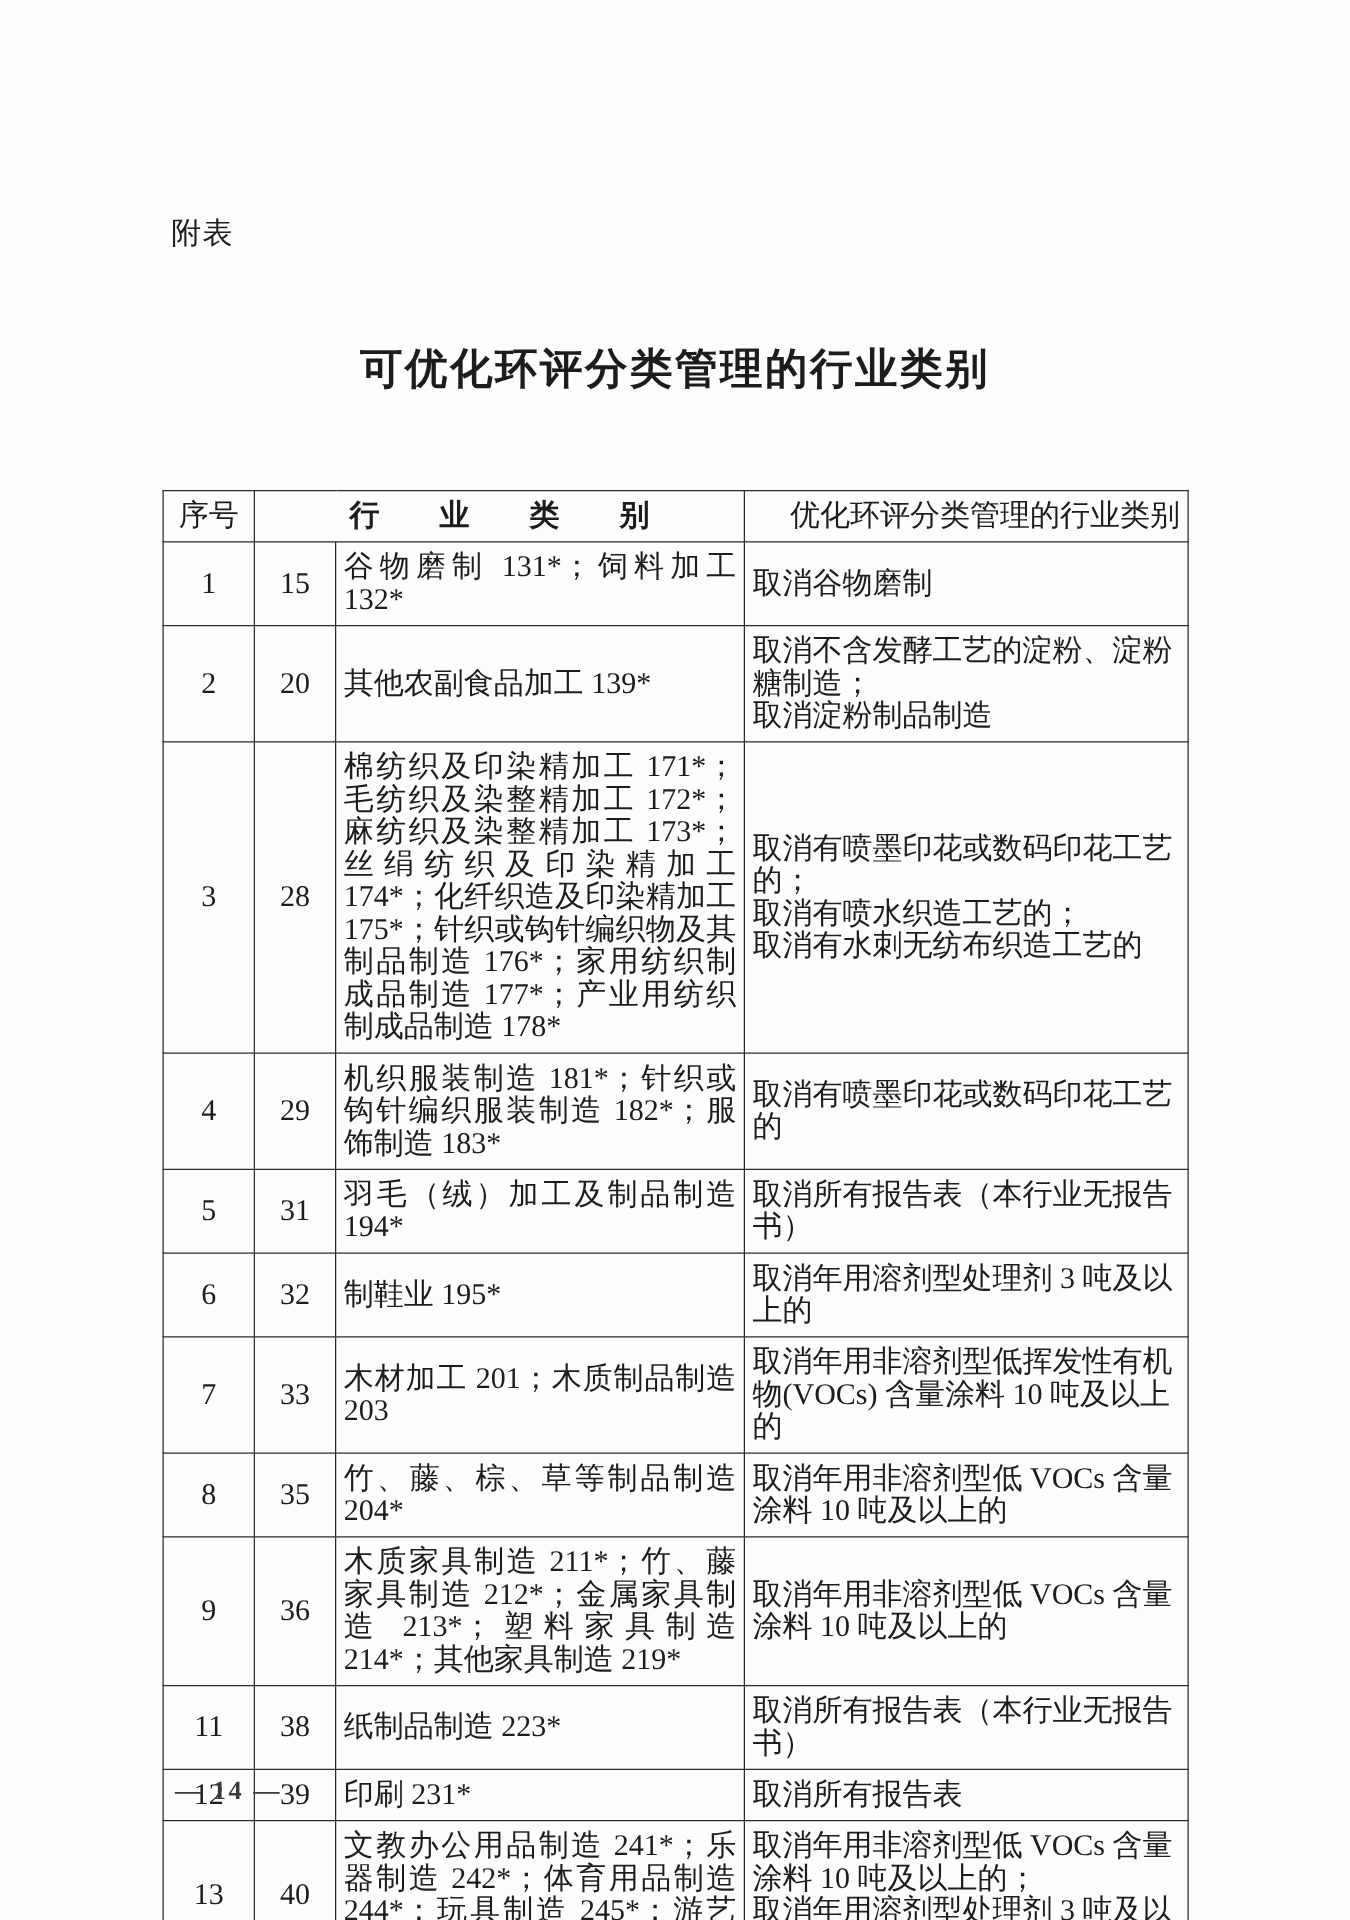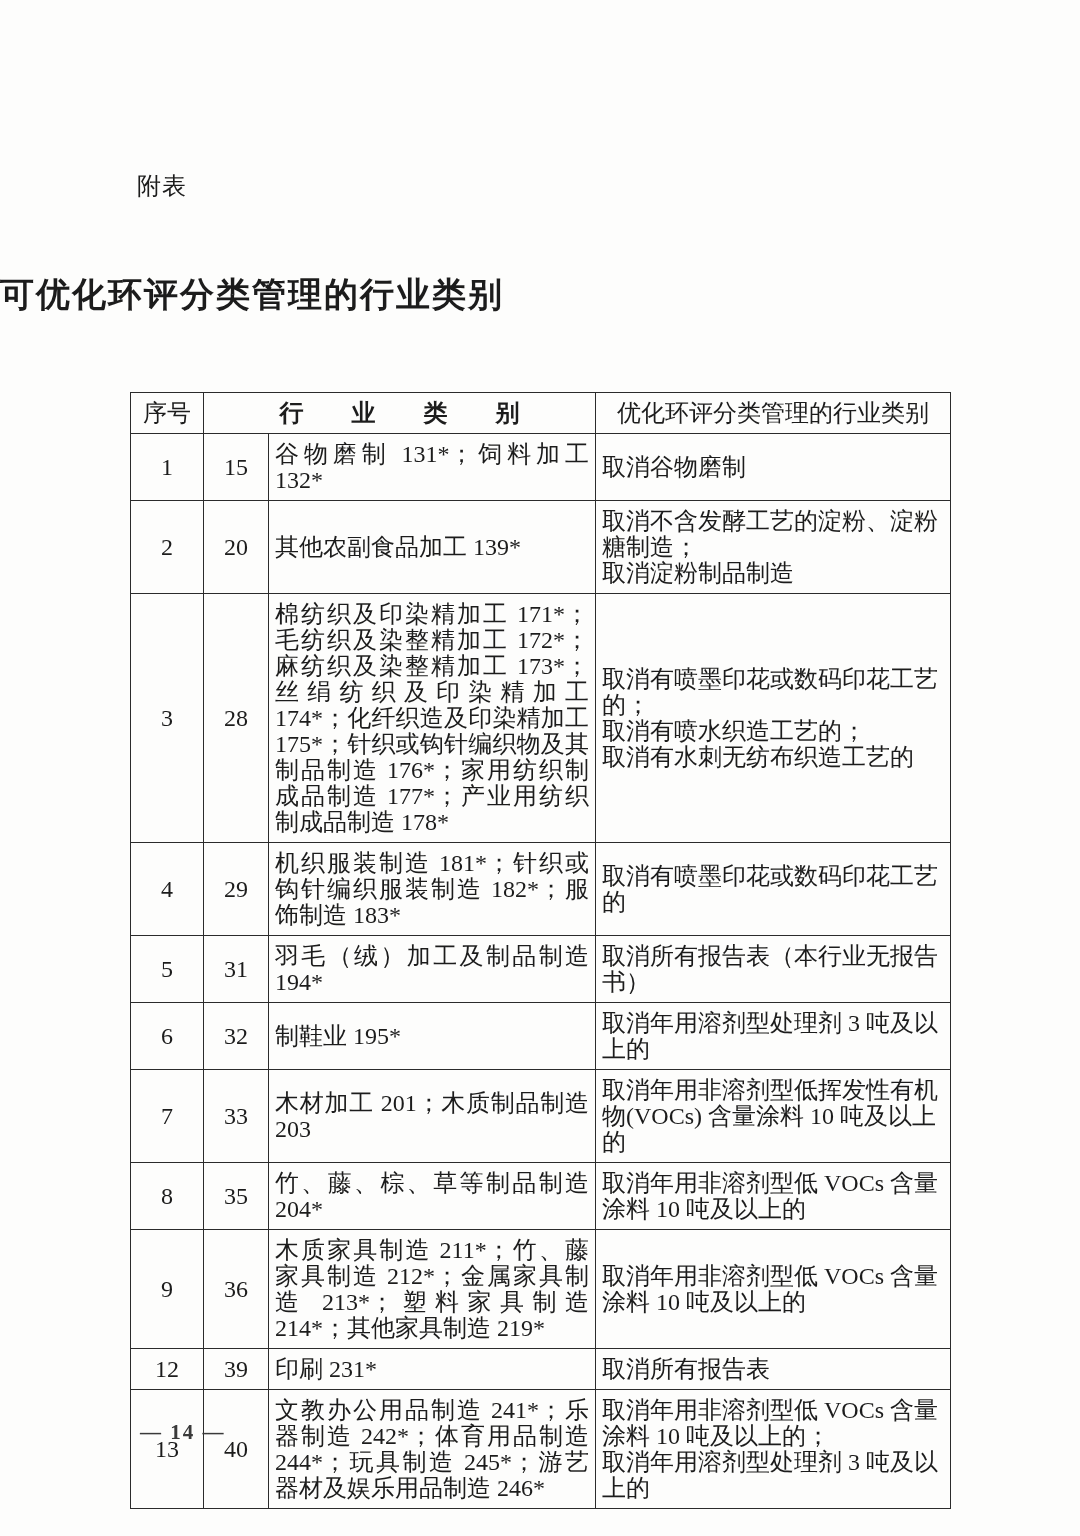--- a/index.html
+++ b/index.html
@@ -22,20 +22,21 @@
     left: 137px;
     font-size: 24px;
     letter-spacing: 1px;
   }
   .doc-title {
     position: absolute;
     top: 272px;
     left: 0;
     width: 100%;
     margin: 0;
+    text-align: center;
     font-size: 34px;
     font-weight: 700;
     letter-spacing: 2px;
   }
   table.industry-table {
     position: absolute;
     top: 392px;
     left: 130px;
     width: 820px;
     border-collapse: collapse;
@@ -52,21 +53,21 @@
   th.h-no {
     font-weight: 400;
     text-align: center;
   }
   th.h-industry {
     font-weight: 700;
     text-align: center;
   }
   th.h-opt {
     font-weight: 400;
-    text-align: center;
+    text-align: right;
   }
   td.c-no, td.c-code {
     text-align: center;
   }
   td.c-industry {
     text-align: justify;
     text-justify: inter-character;
     padding-left: 13px;
     padding-right: 11px;
   }
@@ -161,20 +162,26 @@
         <td class="c-industry">竹、藤、棕、草等制品制造 204*</td>
         <td class="c-opt">取消年用非溶剂型低 VOCs 含量涂料 10 吨及以上的</td>
       </tr>
       <tr>
         <td class="c-no">9</td>
         <td class="c-code">36</td>
         <td class="c-industry">木质家具制造 211*；竹、藤家具制造 212*；金属家具制造 213*；塑料家具制造 214*；其他家具制造 219*</td>
         <td class="c-opt">取消年用非溶剂型低 VOCs 含量涂料 10 吨及以上的</td>
       </tr>
       <tr>
+        <td class="c-no">11</td>
+        <td class="c-code">38</td>
+        <td class="c-industry">纸制品制造 223*</td>
+        <td class="c-opt">取消所有报告表（本行业无报告书）</td>
+      </tr>
+      <tr>
         <td class="c-no">12</td>
         <td class="c-code">39</td>
         <td class="c-industry">印刷 231*</td>
         <td class="c-opt">取消所有报告表</td>
       </tr>
       <tr>
         <td class="c-no">13</td>
         <td class="c-code">40</td>
         <td class="c-industry">文教办公用品制造 241*；乐器制造 242*；体育用品制造 244*；玩具制造 245*；游艺器材及娱乐用品制造 246*</td>
         <td class="c-opt">取消年用非溶剂型低 VOCs 含量涂料 10 吨及以上的；

